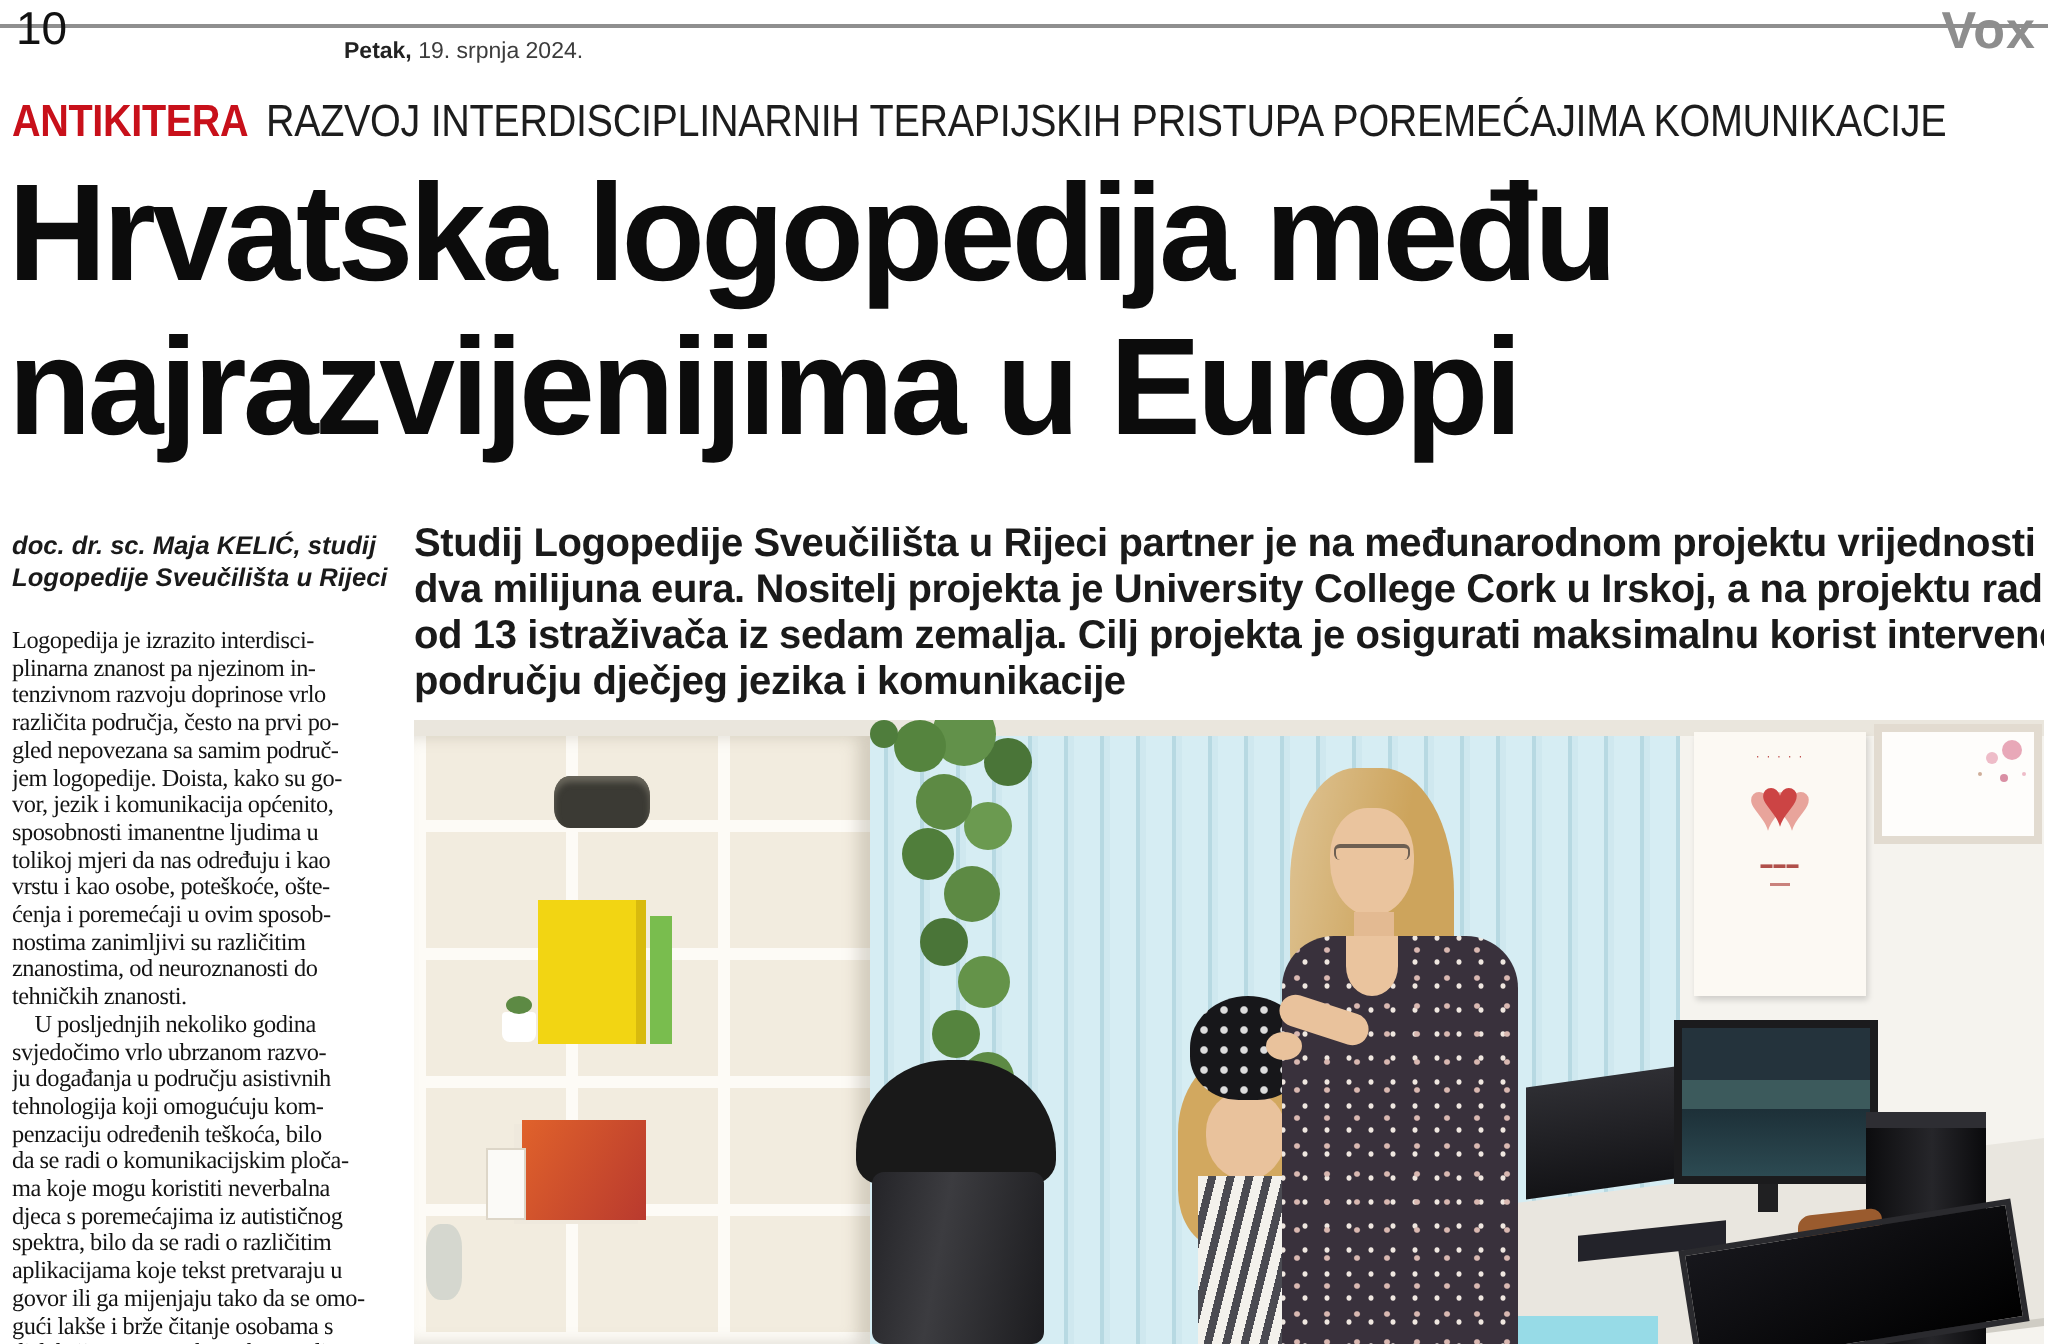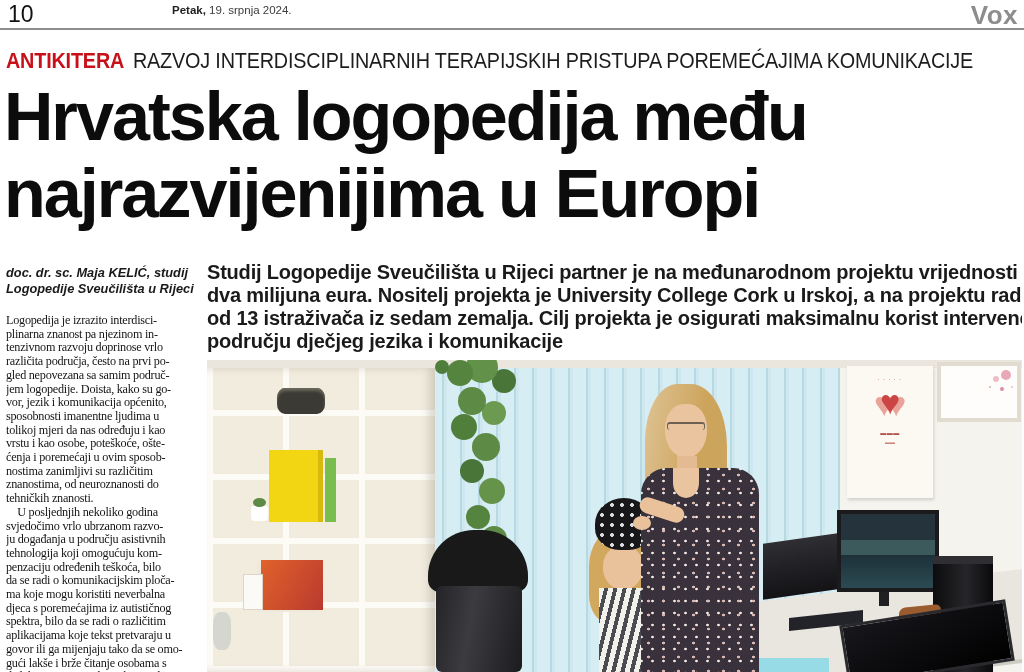--- a/index.html
+++ b/index.html
@@ -1,27 +1,27 @@
 <!DOCTYPE html>
 <html><head>
 <meta charset="utf-8">
 <style>
   * { margin:0; padding:0; box-sizing:border-box; }
   html,body { width:1024px; height:672px; overflow:hidden; background:#fff;
               font-family:"Liberation Sans", sans-serif; }
   .abs { position:absolute; }
 
   
-  #masthead { position:absolute; left:0; top:0; width:1024px; height:30px;
+  #masthead { position:absolute; left:0; top:0; width:1024px; height:14px;
               border-bottom:2px solid #8f8f8f; padding:2px 8px 0 8px; }
   #page-num { position:absolute; left:8px; top:1px; font-size:23px; color:#111; }
   #brand { position:absolute; left:44px; top:2px; font-family:"DejaVu Serif", serif;
            font-weight:bold; font-size:21px; letter-spacing:1px; color:#149bd6;
            text-shadow:0 0 1px #0d6fa0; }
-  #date-line { position:absolute; left:172px; top:4px; font-size:11.5px; color:#3c3c3c; }
+  #date-line { position:absolute; left:172px; top:20px; font-size:11.5px; color:#3c3c3c; }
   #date-line b { color:#222; }
   #section { position:absolute; right:6px; top:0px; font-size:26px; color:#8d8d8d;
              font-weight:700; letter-spacing:.5px; }
 
   
   #kicker { position:absolute; left:6px; top:48px; white-space:nowrap;
             font-size:22.5px; color:#1d1d1d; transform:scaleX(.88);
             transform-origin:left center; letter-spacing:-.2px; }
   #kicker .tag { font-weight:bold; color:#c8101a; margin-right:10px; }
 

